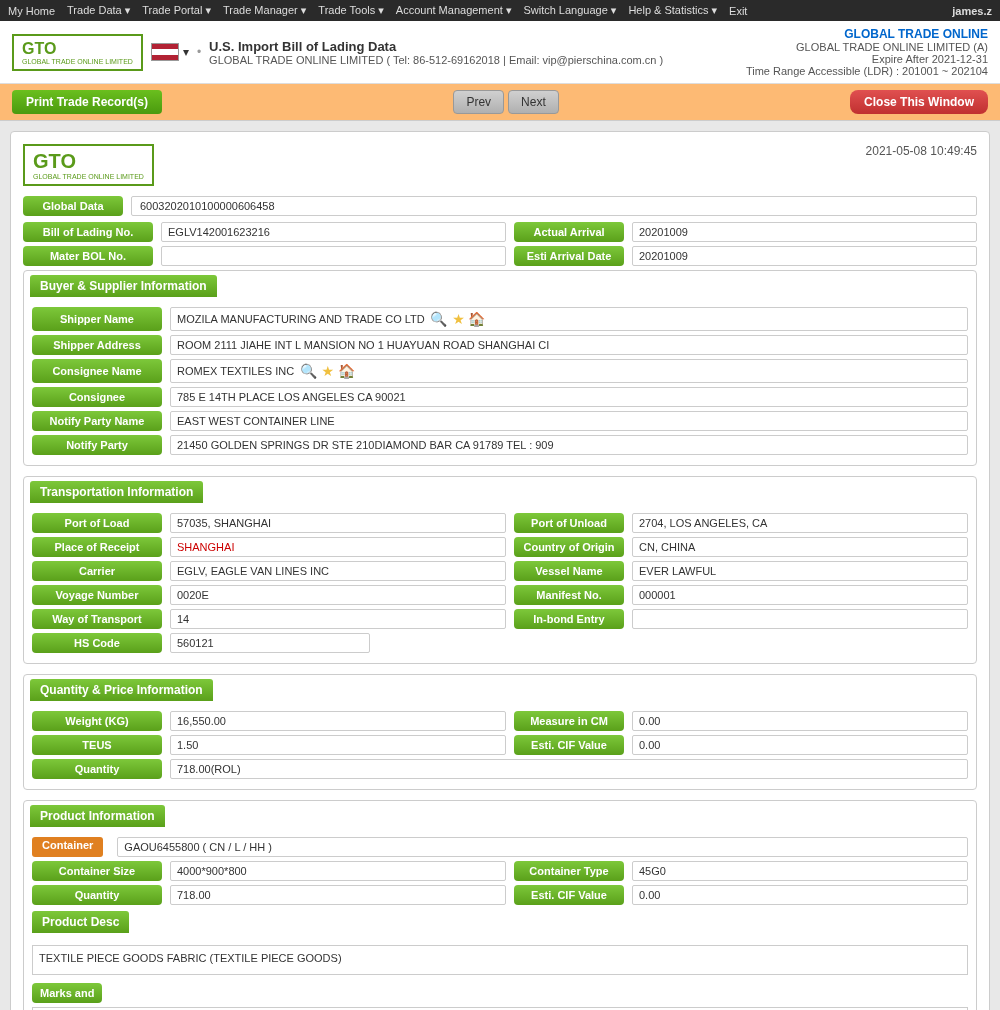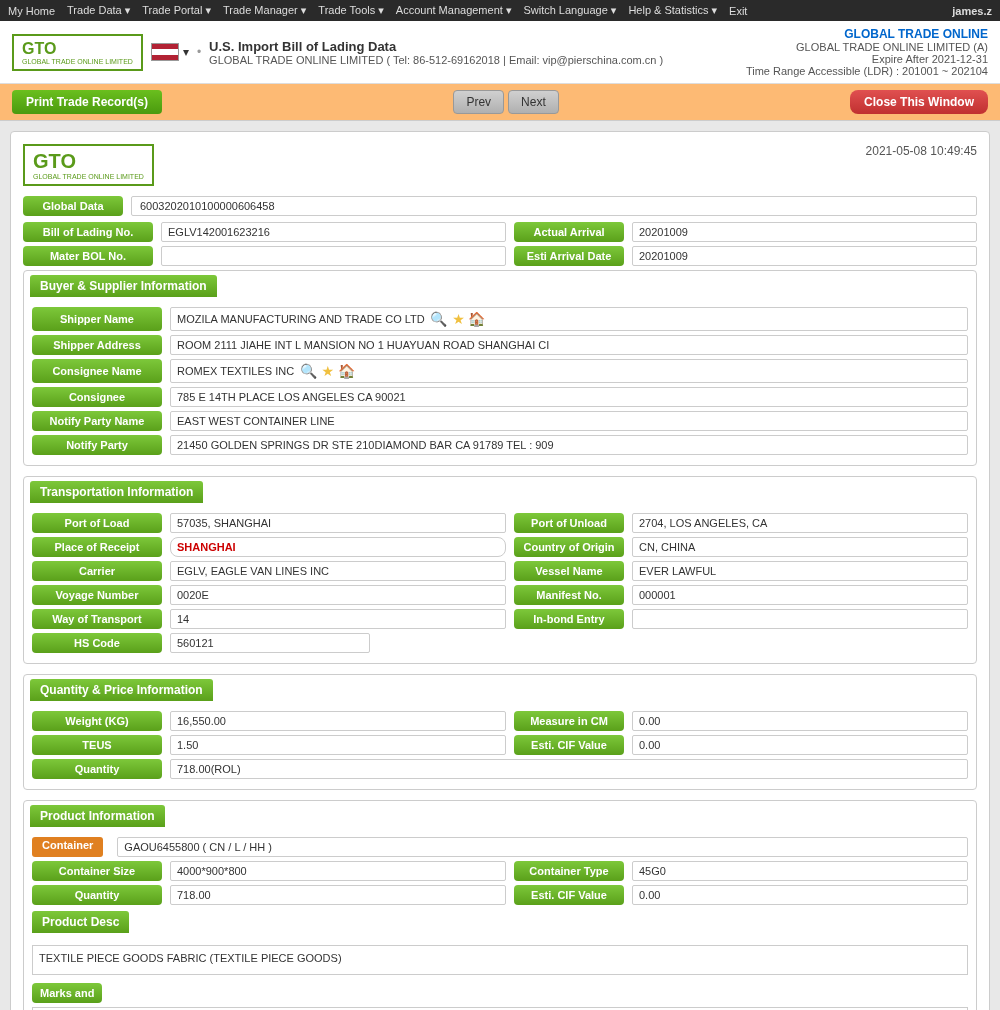--- a/index.html
+++ b/index.html
@@ -213,21 +213,21 @@
       </div>
       <div class="section-body">
         <div class="field-row">
           <div class="field-label">Port of Load</div>
           <div class="field-value">57035, SHANGHAI</div>
           <div class="field-label-sm">Port of Unload</div>
           <div class="field-value-sm">2704, LOS ANGELES, CA</div>
         </div>
         <div class="field-row">
           <div class="field-label">Place of Receipt</div>
-          <div class="field-value" style="color:#cc0000; font-weight:bold;border-radius:8px;">SHANGHAI</div>
+          <div class="field-value" style="color:#cc0000; font-weight:normal;">SHANGHAI</div>
           <div class="field-label-sm">Country of Origin</div>
           <div class="field-value-sm">CN, CHINA</div>
         </div>
         <div class="field-row">
           <div class="field-label">Carrier</div>
           <div class="field-value">EGLV, EAGLE VAN LINES INC</div>
           <div class="field-label-sm">Vessel Name</div>
           <div class="field-value-sm">EVER LAWFUL</div>
         </div>
         <div class="field-row">

